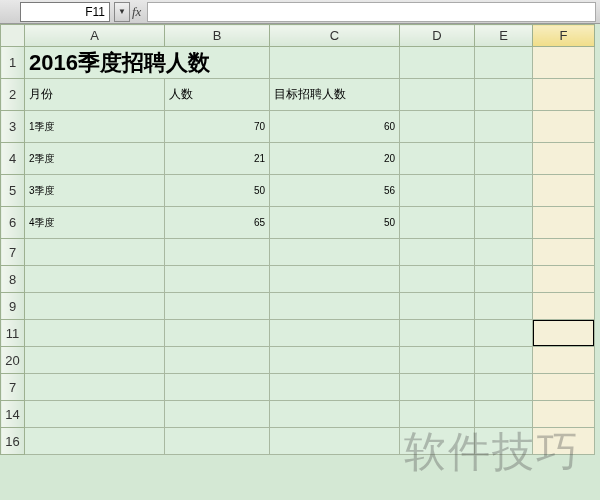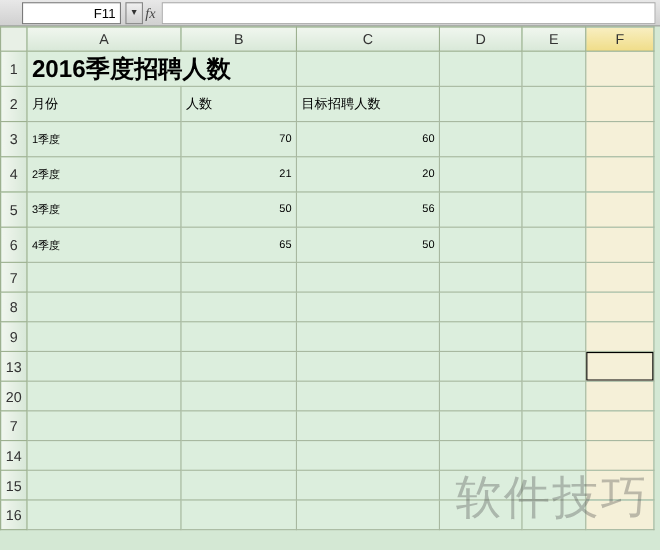--- a/index.html
+++ b/index.html
@@ -129,21 +129,21 @@
     }
     .selected-cell::after {
       content: "";
       position: absolute;
       top: -1px; left: -1px; right: -1px; bottom: -1px;
       border: 2px solid #000;
       pointer-events: none;
     }
     .watermark {
       position: absolute;
-      right: 10px;
+      right: 20px;
       bottom: 20px;
       font-size: 42px;
       color: rgba(80,80,80,0.35);
       font-family: "Microsoft YaHei", SimHei, sans-serif;
       pointer-events: none;
       letter-spacing: 2px;
     }
   </style>
 </head>
 <body>
@@ -245,21 +245,21 @@
   <tr>
           <th class="row-header">9</th>
           <td></td>
           <td></td>
           <td></td>
           <td></td>
           <td></td>
           <td class="col-F-cell"></td>
         </tr>
   <tr>
-          <th class="row-header">13</th>
+          <th class="row-header">11</th>
           <td></td>
           <td></td>
           <td></td>
           <td></td>
           <td></td>
           <td class="col-F-cell selected-cell"></td>
         </tr>
   <tr>
           <th class="row-header">20</th>
           <td></td>
@@ -273,29 +273,20 @@
           <th class="row-header">7</th>
           <td></td>
           <td></td>
           <td></td>
           <td></td>
           <td></td>
           <td class="col-F-cell"></td>
         </tr>
   <tr>
           <th class="row-header">14</th>
-          <td></td>
-          <td></td>
-          <td></td>
-          <td></td>
-          <td></td>
-          <td class="col-F-cell"></td>
-        </tr>
-  <tr>
-          <th class="row-header">15</th>
           <td></td>
           <td></td>
           <td></td>
           <td></td>
           <td></td>
           <td class="col-F-cell"></td>
         </tr>
   <tr>
           <th class="row-header">16</th>
           <td></td>

